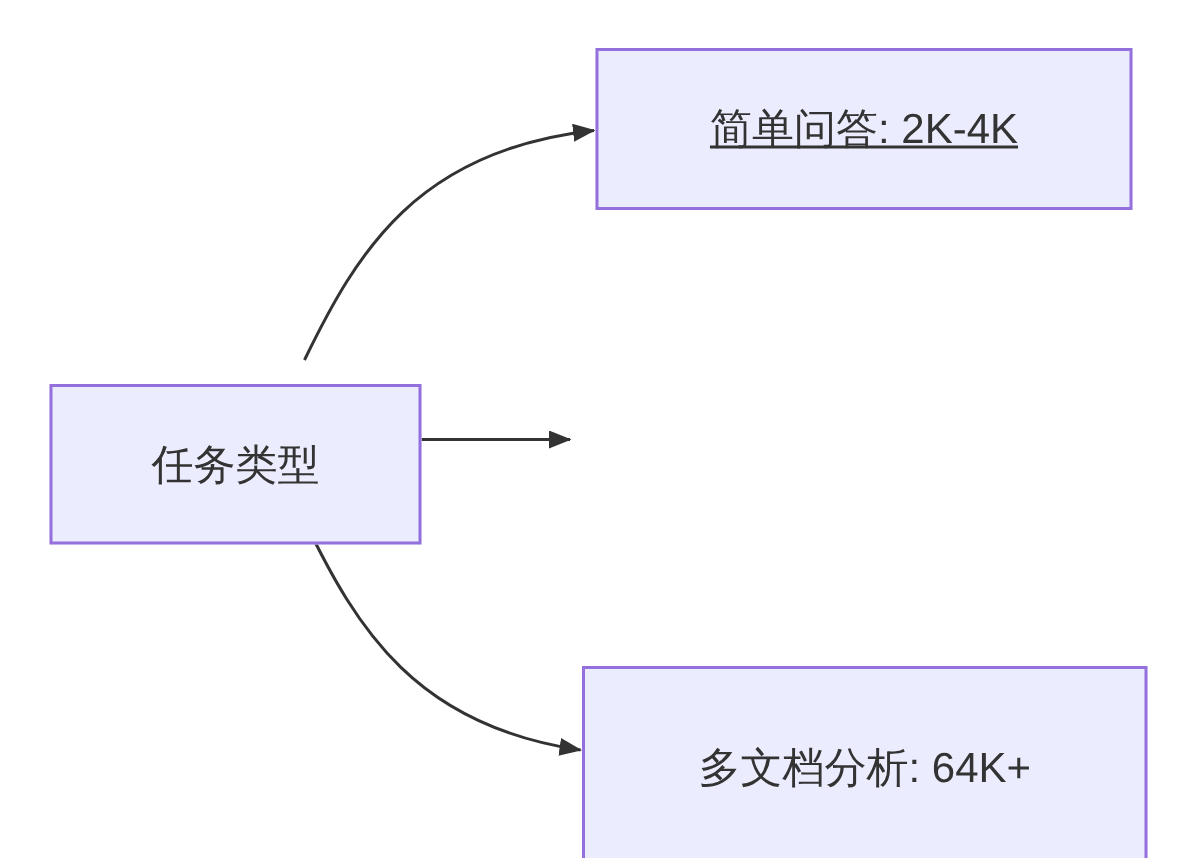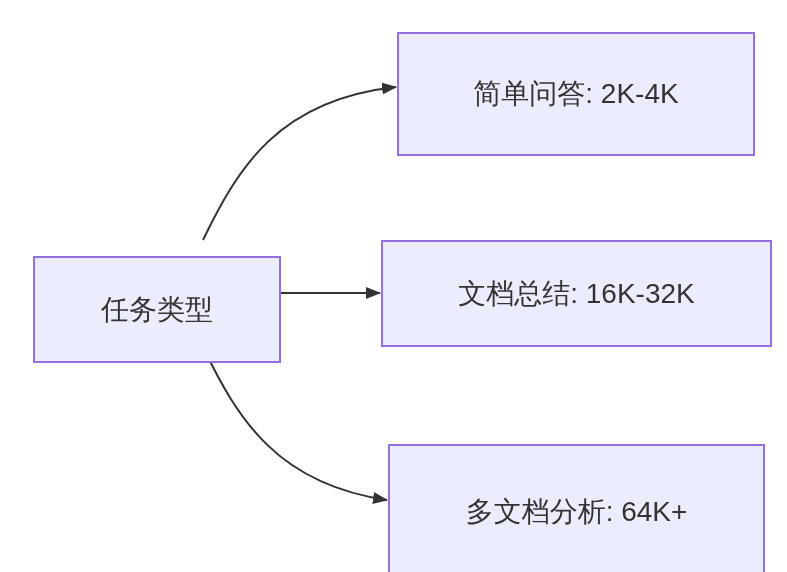--- a/index.html
+++ b/index.html
@@ -59,25 +59,22 @@
     </defs>
     <path class="edge" d="M 203,240 C 238,168 278,100 396,87" marker-end="url(#arrow)"></path>
     <path class="edge" d="M 281,293 L 380,293" marker-end="url(#arrow)"></path>
     <path class="edge" d="M 203,347 C 238,420 278,484 387,500" marker-end="url(#arrow)"></path>
   </svg>
 
   <div class="node" style="left:33px; top:256px; width:248px; height:107px;">
     <span class="node-label">任务类型</span>
   </div>
 
-  <div class="node" style="left:397px; top:32px; width:358px; height:124px;">
+  <div class="node" style="left:397px; top:32px; width:358px; height:108px;text-decoration:underline;">
     <span class="node-label">简单问答: 2K-4K</span>
   </div>
 
-  <div class="node" style="left:381px; top:240px; width:391px; height:107px;">
-    <span class="node-label">文档总结: 16K-32K</span>
-  </div>
 
   <div class="node" style="left:388px; top:444px; width:377px; height:136px;">
     <span class="node-label">多文档分析: 64K+</span>
   </div>
 
 </div>
 
 </body></html>

